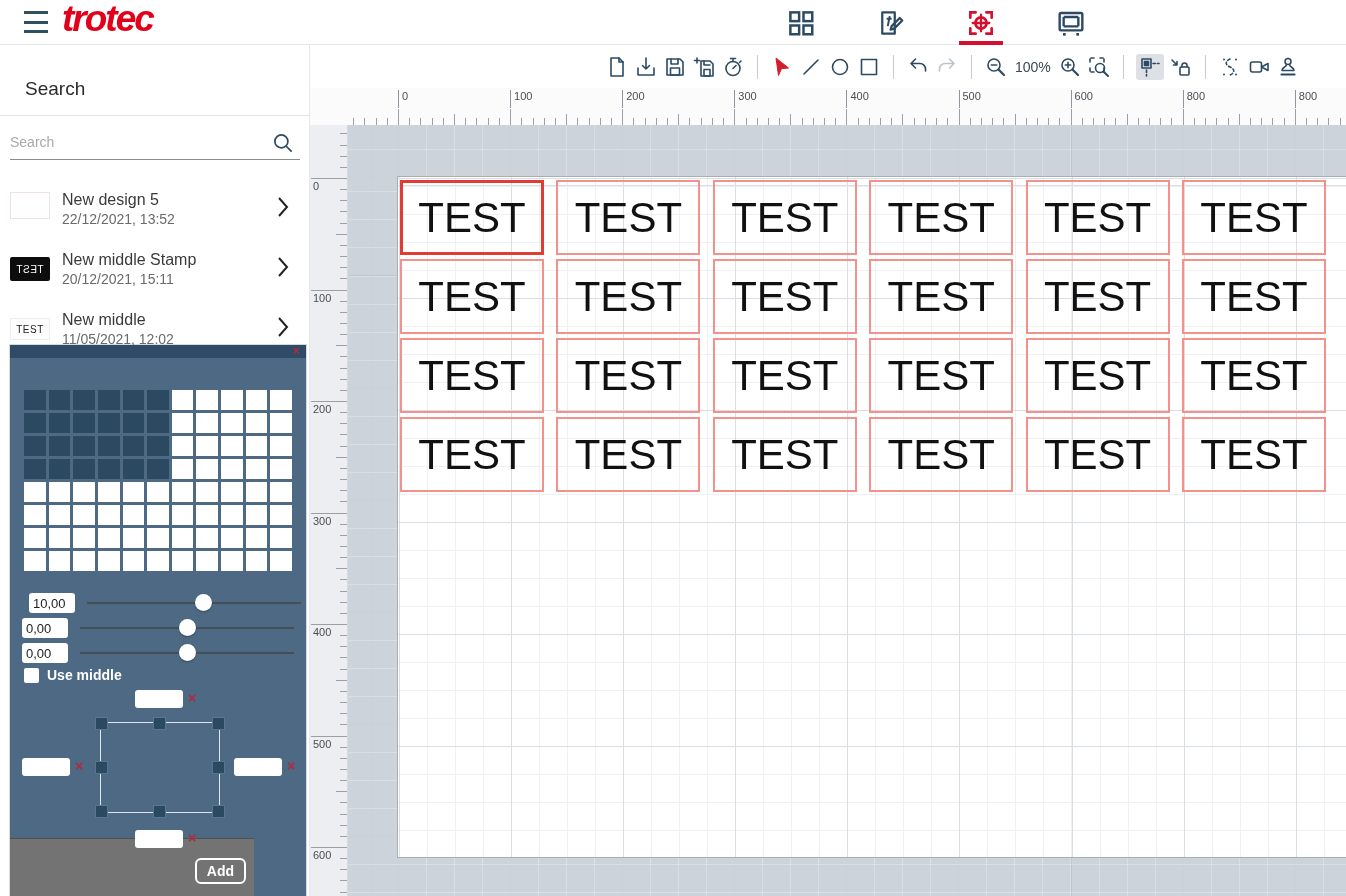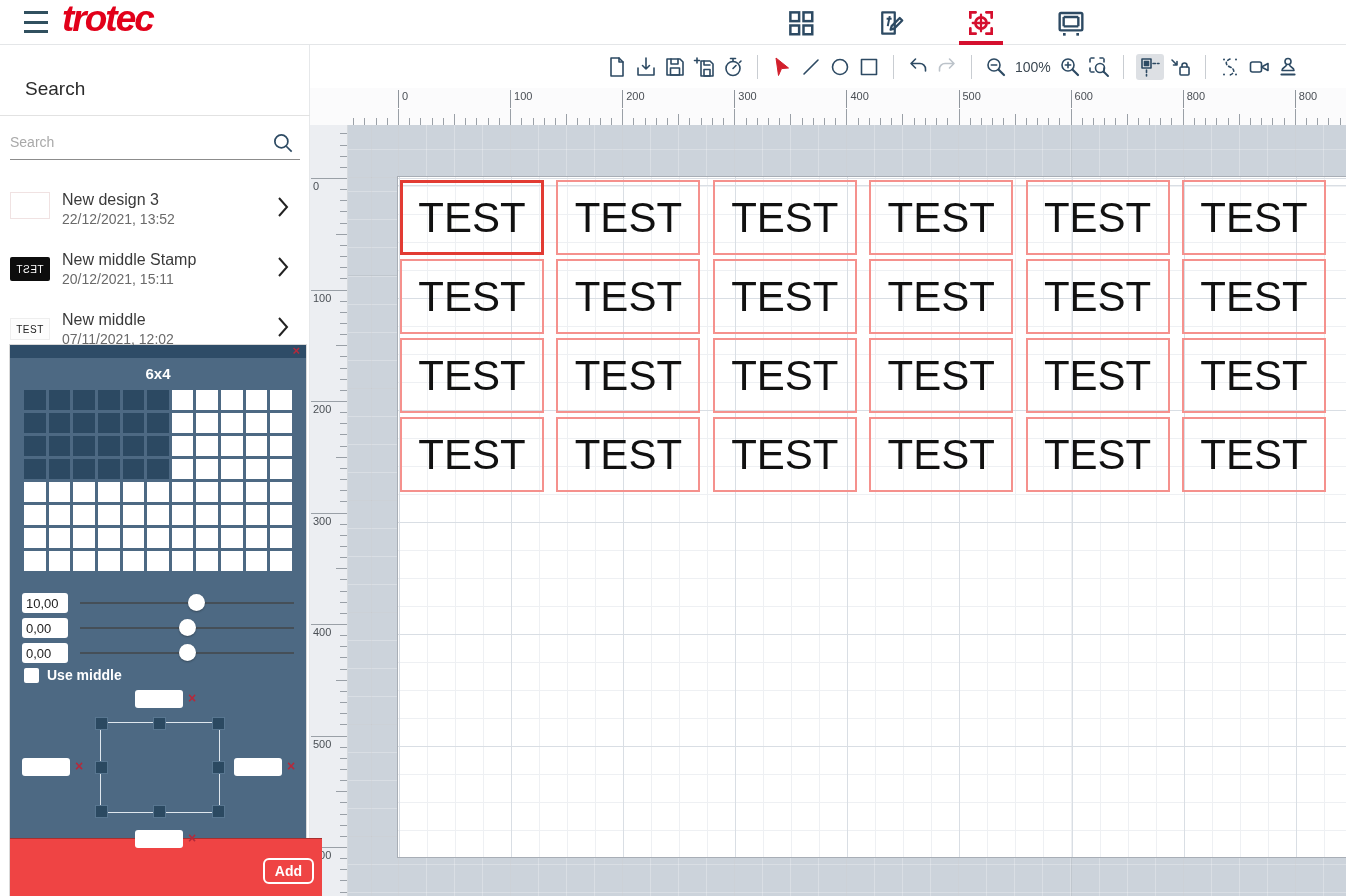--- a/index.html
+++ b/index.html
@@ -107,21 +107,21 @@
     transform:translateX(-8px); cursor:pointer; box-shadow:0 1px 2px rgba(0,0,0,0.3); }
   #usemiddle { position:absolute; left:14px; top:322px; display:flex; align-items:center; gap:8px; }
   #usemiddle .cb { width:15px; height:15px; background:#fff; border-radius:2px; cursor:pointer; }
   #usemiddle .lbl { font-size:14px; font-weight:bold; color:#fff; }
   .minput { position:absolute; width:48px; height:18px; border:none; border-radius:3px;
     font-size:12px; padding:0 4px; font-family:inherit; outline:none; }
   .mx { position:absolute; color:#b5293b; font-size:14px; font-weight:bold; cursor:pointer; }
   #diagsq { position:absolute; left:90px; top:377px; width:120px; height:91px;
     border:1.5px solid #dfe7ee; }
   .hd { position:absolute; width:13px; height:13px; background:#2b4961; border:1px solid #587690; }
-  #popup-footer { position:absolute; left:0; top:493px; width:312px; height:58px; background:#ef4444;
+  #popup-footer { position:absolute; left:0; top:493px; width:244px; height:58px; background:#737373;
     border-top:1px solid rgba(0,0,0,0.3); }
   #addbtn { position:absolute; right:8px; bottom:12px; border:2px solid #fff; border-radius:6px;
     background:transparent; color:#fff; font-size:14px; font-weight:bold; padding:3px 10px;
     cursor:pointer; font-family:inherit; }
   svg { display:block; }
 </style>
 </head>
 <body>
 
 <div id="app">
@@ -184,21 +184,21 @@
       <svg width="26" height="26" viewBox="0 0 24 24" fill="none" stroke="#2d4a63" stroke-width="1.6">
         <circle cx="10.5" cy="10.5" r="6"></circle>
           <path d="M15 15 L20 20"></path>
       </svg>
     </div>
     <div id="designlist">
         <div class="ditem" style="top: 140px;">
           <div class="dthumb plain" style="top:7px">
             <span></span>
           </div>
-          <div class="dname" style="top:6px">New design 3</div>
+          <div class="dname" style="top:6px">New design 5</div>
           <div class="ddate" style="top:26px">22/12/2021, 13:52</div>
           <div class="dchev" style="top:11px">
             <svg width="14" height="22" viewBox="0 0 14 22" fill="none" stroke="#222" stroke-width="2">
               <path d="M3 2 L11 11 L3 20"></path>
             </svg>
           </div>
         </div>
         <div class="ditem" style="top: 200px;">
           <div class="dthumb stamp-dark" style="top:12px">
             <span>TEST</span>
@@ -209,21 +209,21 @@
             <svg width="14" height="22" viewBox="0 0 14 22" fill="none" stroke="#222" stroke-width="2">
               <path d="M3 2 L11 11 L3 20"></path>
             </svg>
           </div>
         </div>
         <div class="ditem" style="top: 260px;">
           <div class="dthumb stamp-light" style="top:13px">
             <span>TEST</span>
           </div>
           <div class="dname" style="top:6px">New middle</div>
-          <div class="ddate" style="top:26px">07/11/2021, 12:02</div>
+          <div class="ddate" style="top:26px">11/05/2021, 12:02</div>
           <div class="dchev" style="top:11px">
             <svg width="14" height="22" viewBox="0 0 14 22" fill="none" stroke="#222" stroke-width="2">
               <path d="M3 2 L11 11 L3 20"></path>
             </svg>
           </div>
         </div>
       </div>
     <div id="jobs-ghost">Jobs</div>
   </div>
 
@@ -611,21 +611,20 @@
           <div class="vlabel" style="top: 612.5px;">500</div>
           <div class="vlabel" style="top: 724px;">600</div>
         </div>
     </div>
   </div>
 
   <div id="popup">
     <div id="popup-header">
       <div id="popup-close">×</div>
     </div>
-    <div id="popup-title">6x4</div>
     <div id="popupgrid">
         <div class="pcell on"></div>
         <div class="pcell on"></div>
         <div class="pcell on"></div>
         <div class="pcell on"></div>
         <div class="pcell on"></div>
         <div class="pcell on"></div>
         <div class="pcell"></div>
         <div class="pcell"></div>
         <div class="pcell"></div>
@@ -703,21 +702,21 @@
         <div class="pcell"></div>
         <div class="pcell"></div>
         <div class="pcell"></div>
         <div class="pcell"></div>
         <div class="pcell"></div>
         <div class="pcell"></div>
         <div class="pcell"></div>
         <div class="pcell"></div>
       </div>
     <div id="sliders">
-        <div class="srow" style="top: 248px;">
+        <div class="srow" style="top: 248px; margin-left: 7px;">
           <input value="10,00" style="">
           <div class="strack">
             <div class="sknob" style="left:54%"></div>
           </div>
         </div>
         <div class="srow" style="top: 273px;">
           <input value="0,00" style="">
           <div class="strack">
             <div class="sknob" style="left:50%"></div>
           </div>

